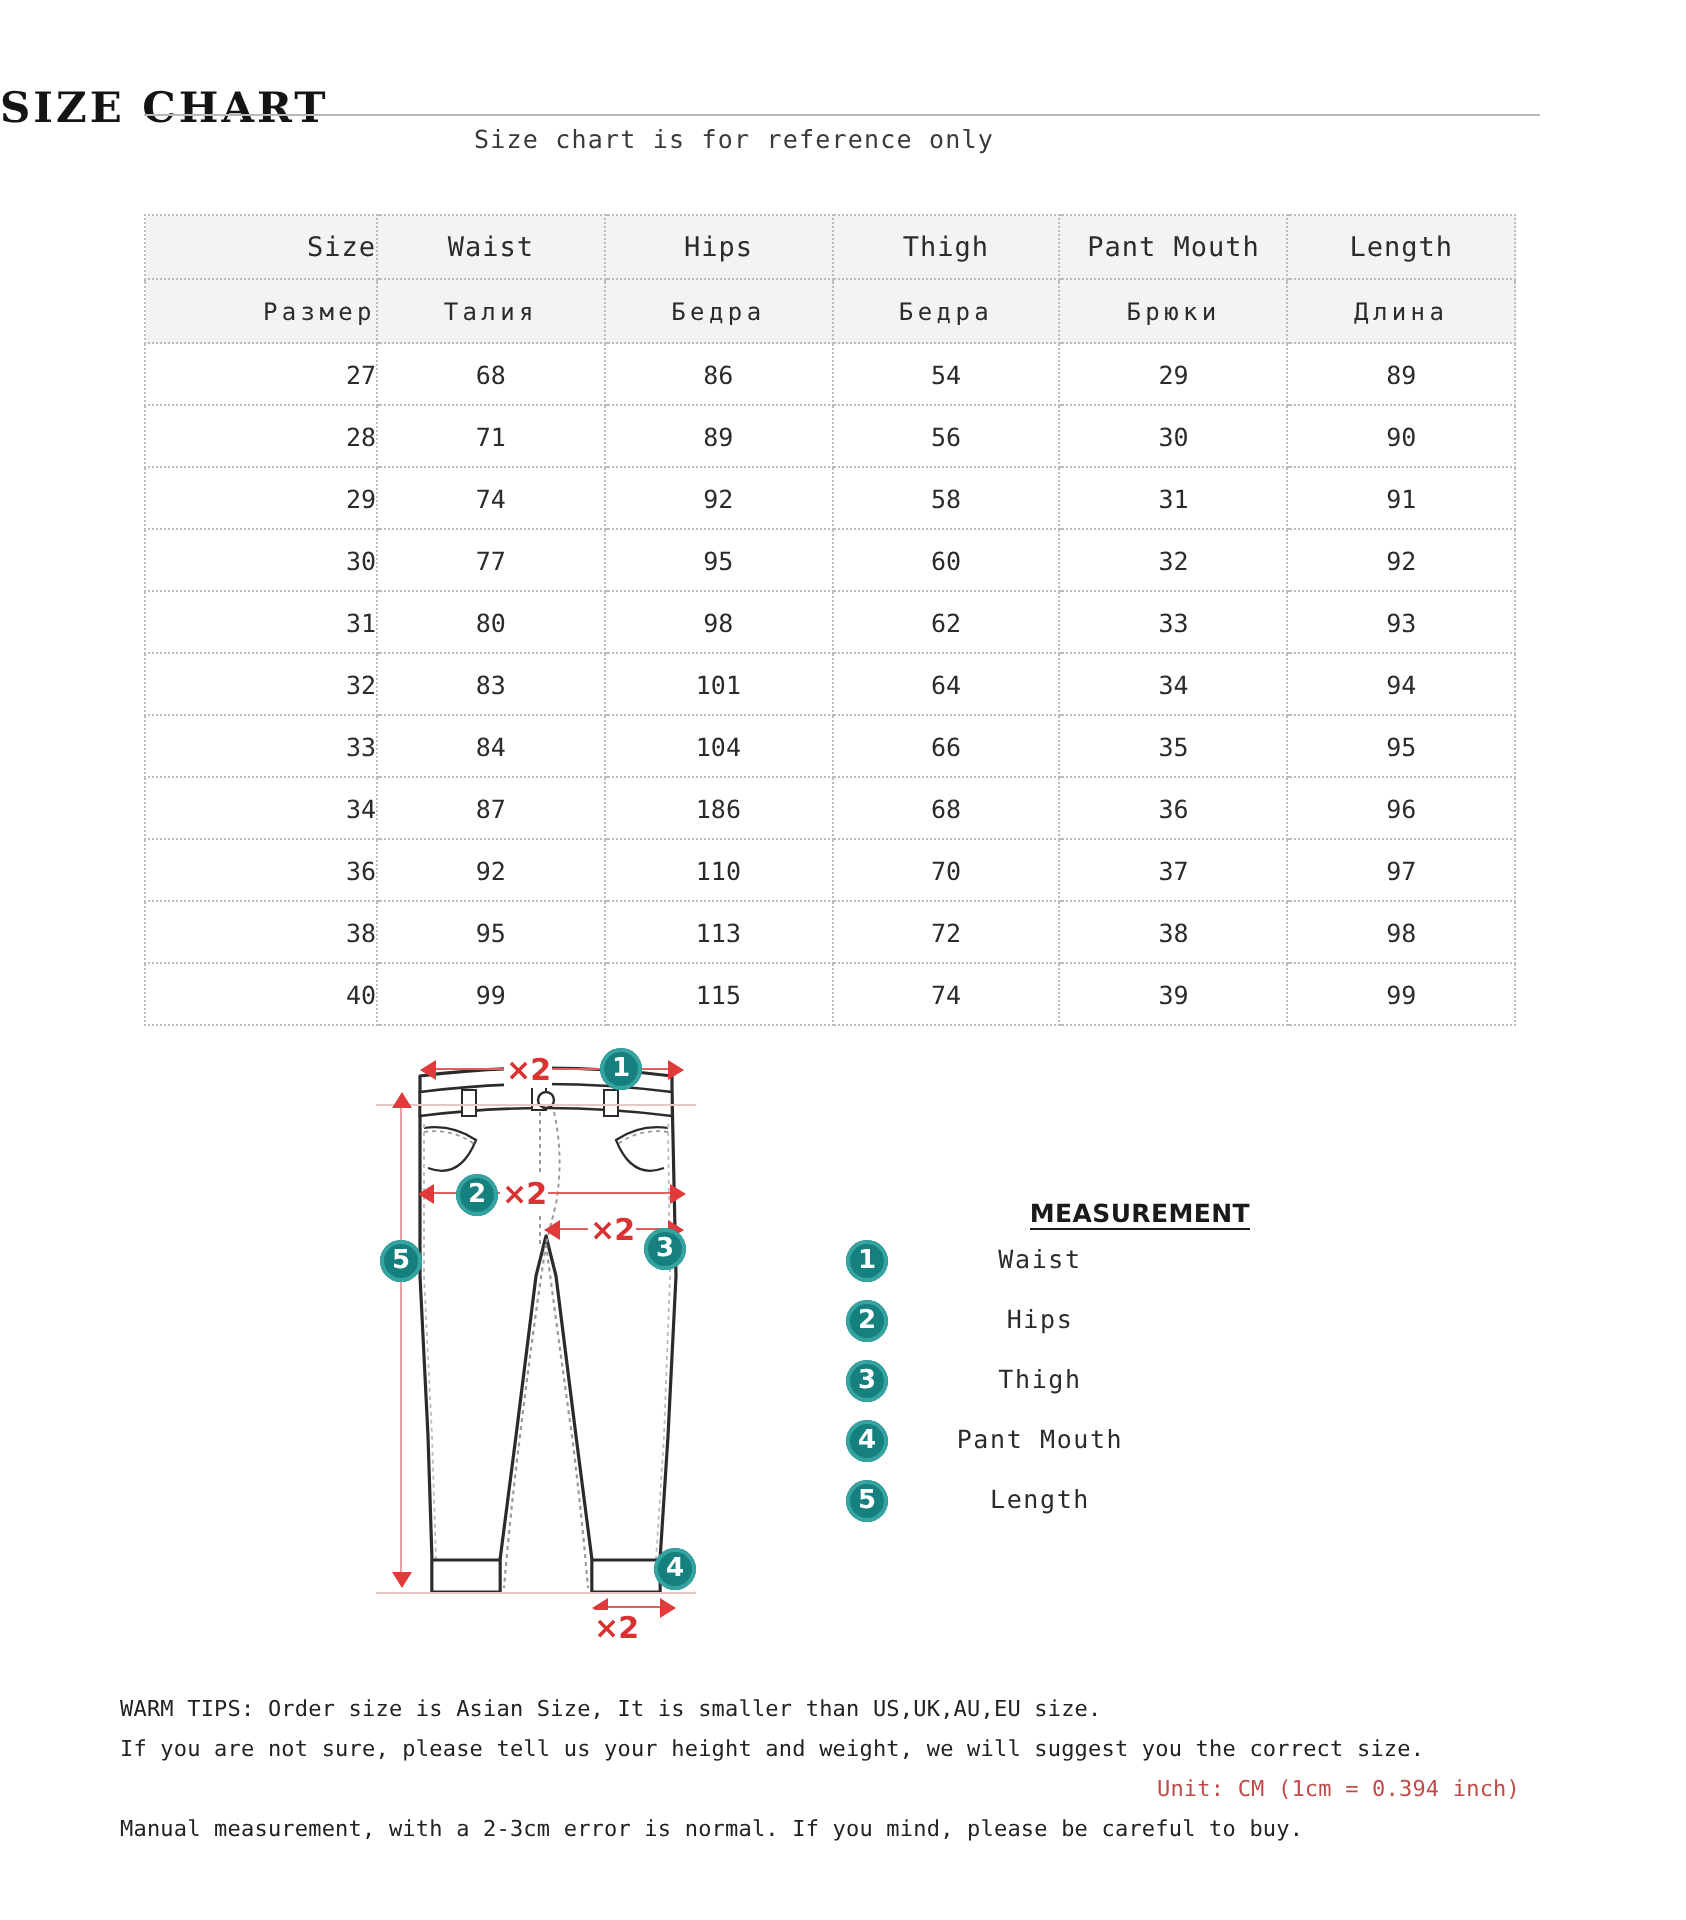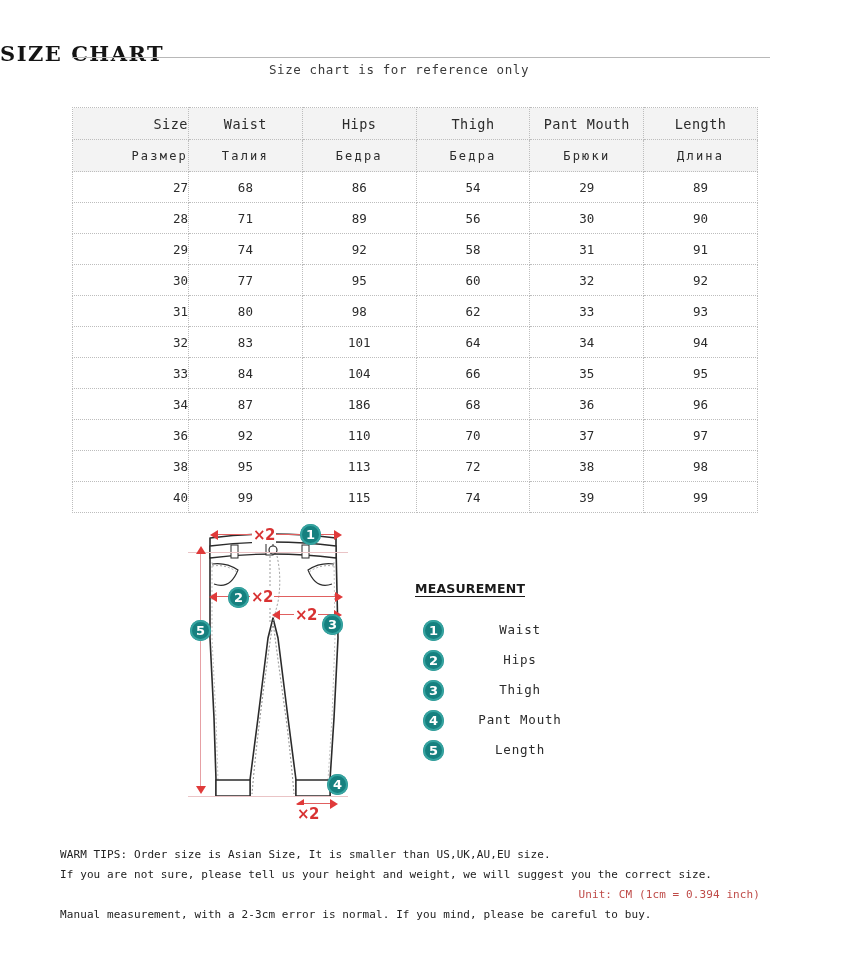--- a/index.html
+++ b/index.html
@@ -39,21 +39,20 @@
     background: #b8b8b8;
   }
   #page-subtitle {
     position: absolute;
     left: 0; top: 62px;
     width: 734px;
     text-align: center;
     font-size: 12.5px;
     letter-spacing: 0.6px;
     color: #3a3a3a;
-    padding-left: 32px;
   }
 
   
   #size-table {
     position: absolute;
     left: 72px; top: 107px;
     width: 686px;
     border-collapse: collapse;
     table-layout: fixed;
   }
@@ -168,23 +167,23 @@
   }
 
   
   #legend {
     position: absolute;
     left: 415px; top: 70px;
     width: 210px;
   }
   #legend-title-wrap {
     position: absolute;
-    left: 0; top: 0;
+    left: 0; top: 18px;
     width: 210px;
-    text-align: left;
+    text-align: right;
   }
   #legend-title-wrap span {
     font-family: "DejaVu Sans", "Liberation Sans", sans-serif;
     font-size: 12.5px;
     font-weight: bold;
     color: #1a1a1a;
     border-bottom: 1px solid #1a1a1a;
     letter-spacing: 0.2px;
   }
   .legend-row {

